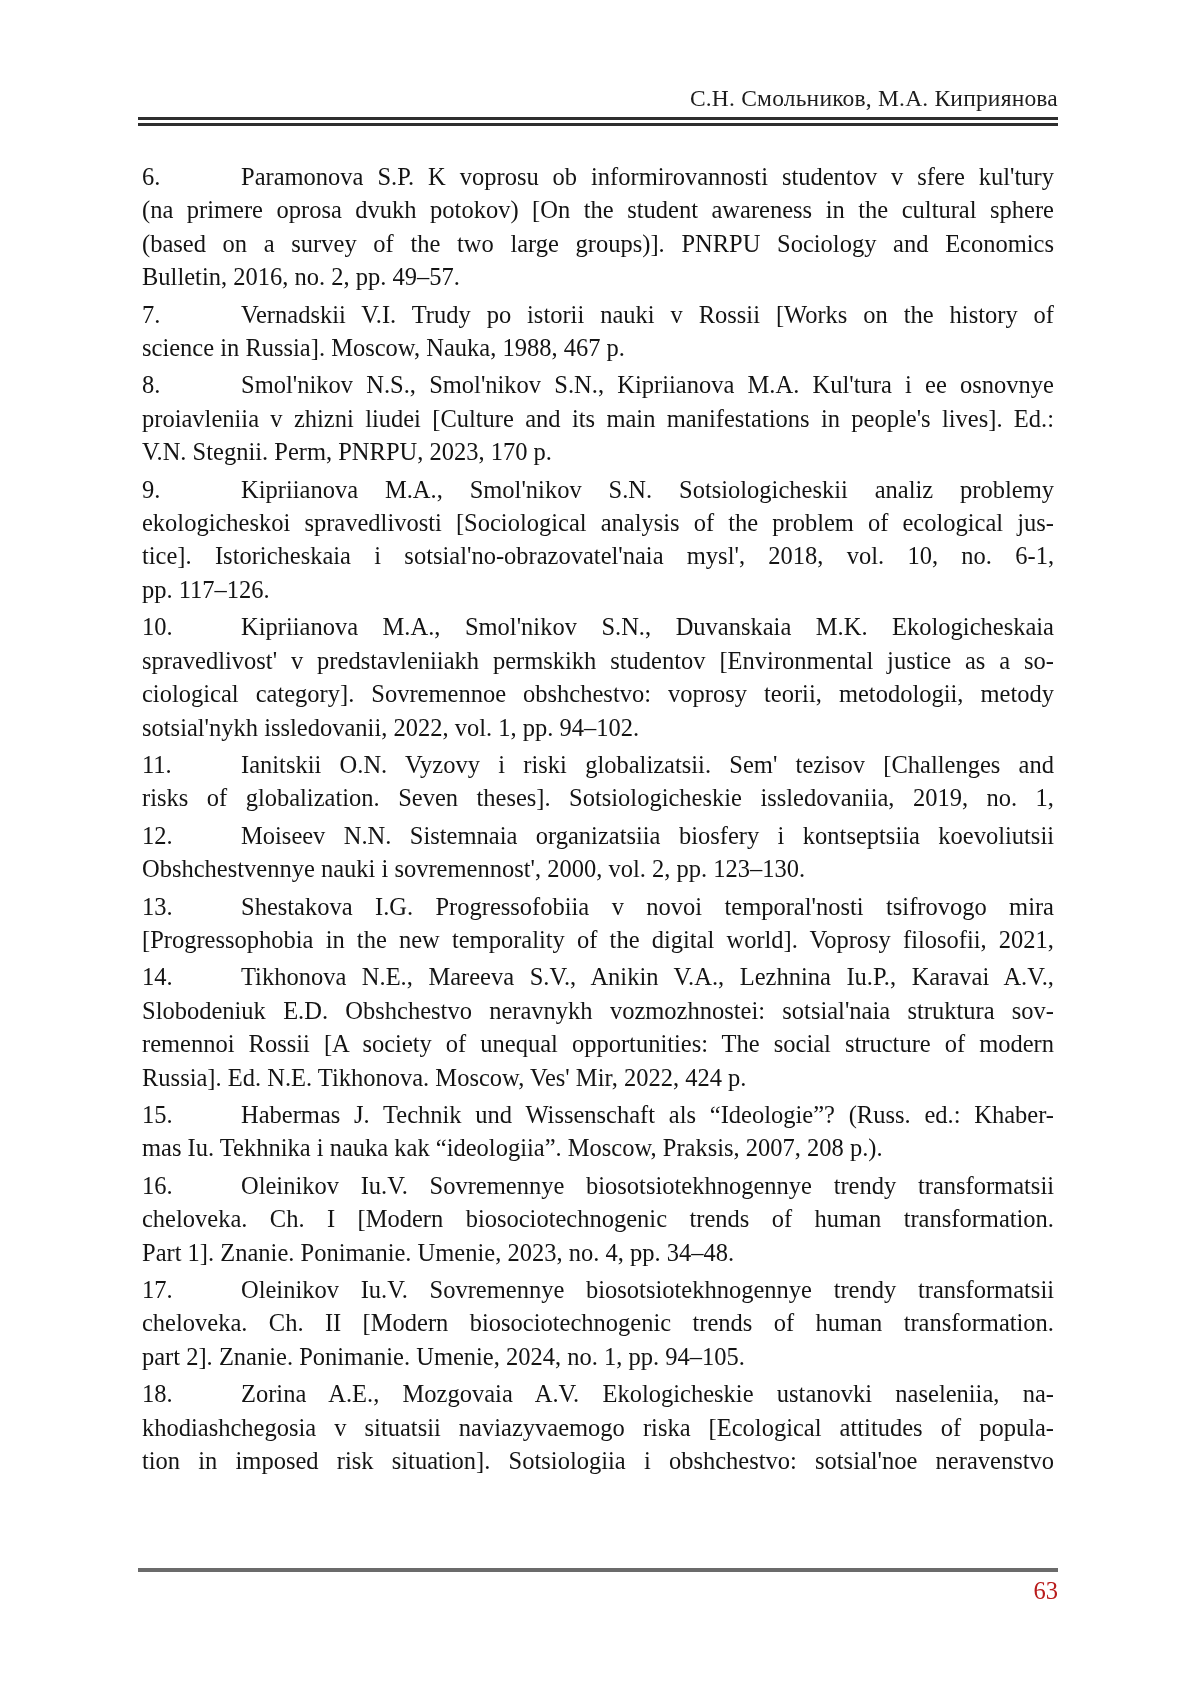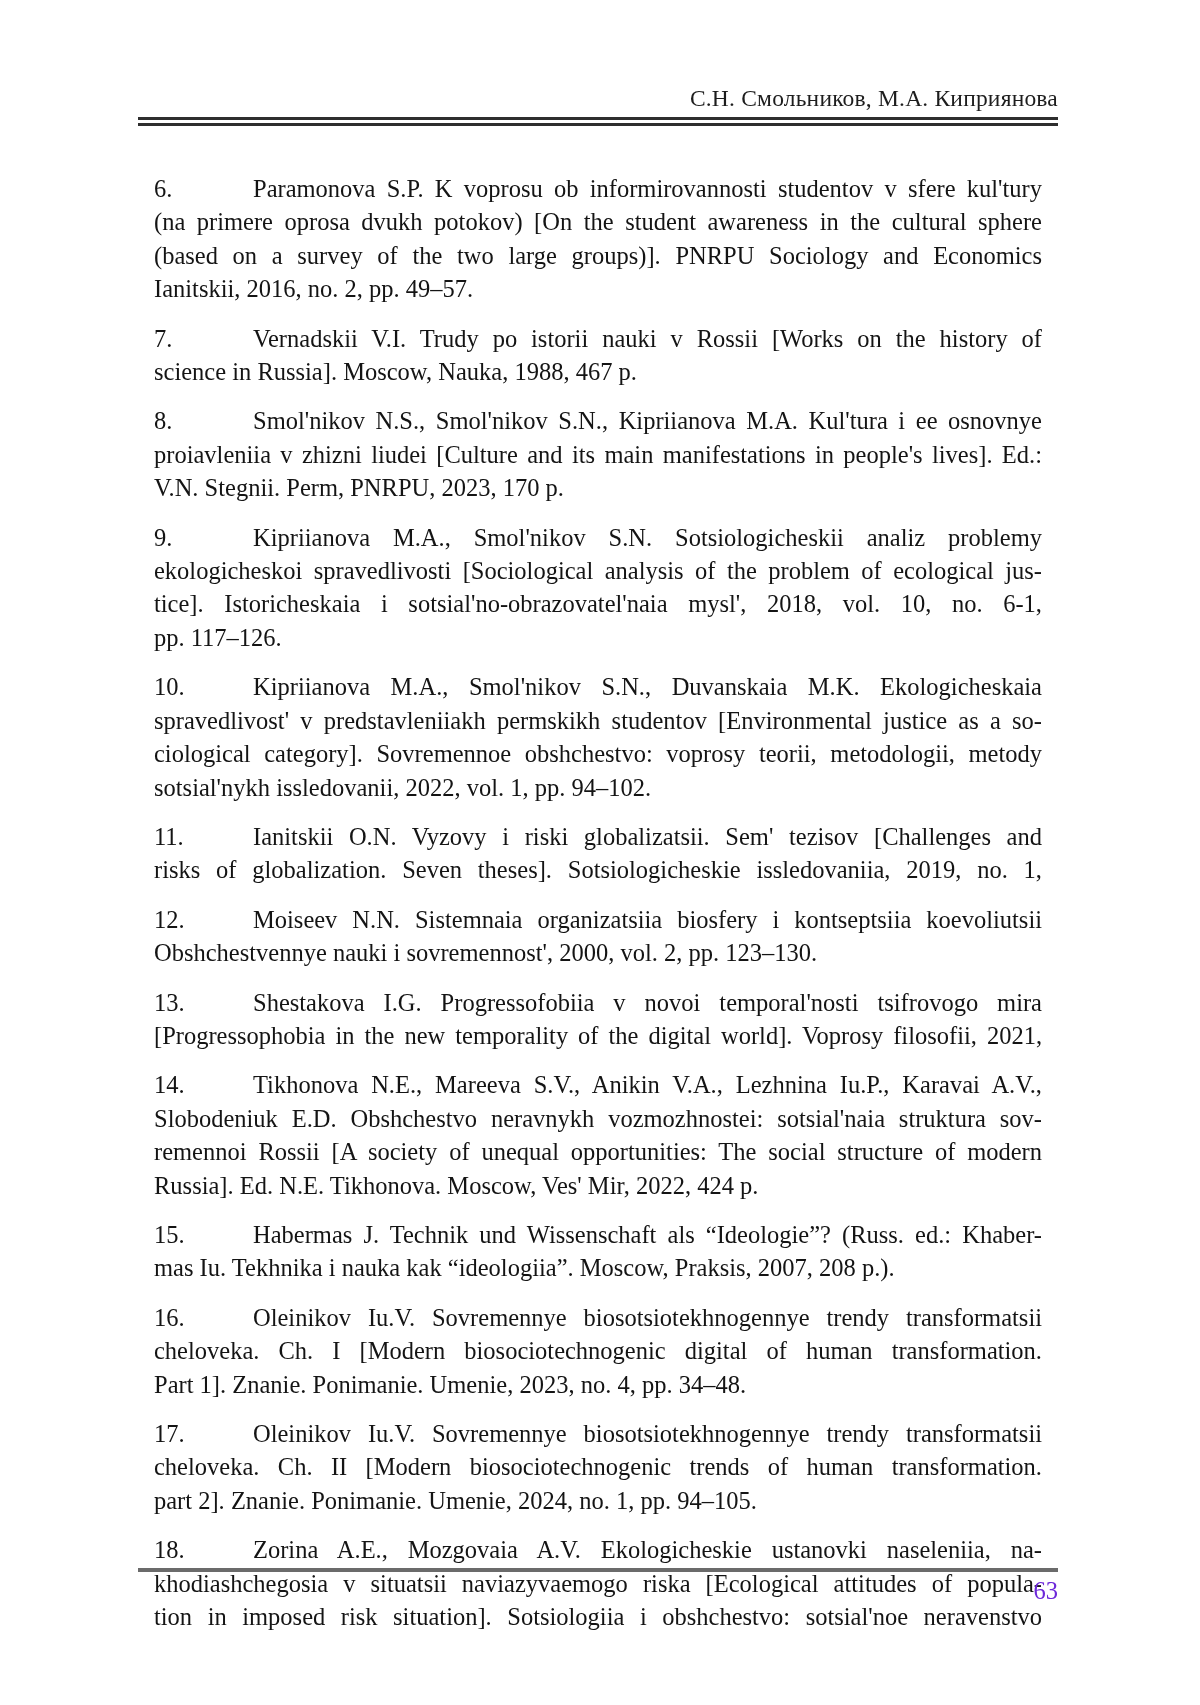--- a/index.html
+++ b/index.html
@@ -39,21 +39,21 @@
   .refs {
     position: absolute;
     top: 156px;
     left: 138px;
     width: 920px;
     font-family: "Liberation Serif", "DejaVu Serif", serif;
     font-size: 24.5px;
     line-height: 33.4px;
     color: #141414;
   }
-  .ref { margin: 16px; }
+  .ref { margin: 4px; }
   .line {
     text-align: left;
     min-height: 33.4px;
   }
   .line.j {
     text-align: justify;
     text-align-last: justify;
   }
   .refnum {
     display: inline-block;
@@ -73,36 +73,36 @@
     background: #6b6b6b;
   }
   .page-number {
     position: absolute;
     top: 1577px;
     left: 138px;
     width: 920px;
     text-align: right;
     font-family: "Liberation Serif", "DejaVu Serif", serif;
     font-size: 24.5px;
-    color: #6d28d9;
+    color: #b91c1c;
   }
 </style>
 </head>
 <body>
 
 <div class="page">
   <div class="running-head">С.Н. Смольников, М.А. Киприянова</div>
   <div class="header-rule"></div>
 
   <div class="refs" id="refs">
       <div class="ref">
         <div class="line j"><span class="refnum">6.</span><span>Paramonova S.P. K voprosu ob informirovannosti studentov v sfere kul'tury</span></div>
         <div class="line j"><span>(na primere oprosa dvukh potokov) [On the student awareness in the cultural sphere</span></div>
         <div class="line j"><span>(based on a survey of the two large groups)]. </span><span class="it">PNRPU Sociology and Economics</span></div>
-        <div class="line"><span class="it">Ianitskii</span><span>, 2016, no. 2, pp. 49–57.</span></div>
+        <div class="line"><span class="it">Bulletin</span><span>, 2016, no. 2, pp. 49–57.</span></div>
       </div>
       <div class="ref">
         <div class="line j"><span class="refnum">7.</span><span>Vernadskii V.I. Trudy po istorii nauki v Rossii [Works on the history of</span></div>
         <div class="line"><span>science in Russia]. Moscow, Nauka, 1988, 467 p.</span></div>
       </div>
       <div class="ref">
         <div class="line j"><span class="refnum">8.</span><span>Smol'nikov N.S., Smol'nikov S.N., Kipriianova M.A. Kul'tura i ee osnovnye</span></div>
         <div class="line j"><span>proiavleniia v zhizni liudei [Culture and its main manifestations in people's lives]. Ed.:</span></div>
         <div class="line"><span>V.N. Stegnii. Perm, PNRPU, 2023, 170 p.</span></div>
       </div>
@@ -135,21 +135,21 @@
         <div class="line j"><span>Slobodeniuk E.D. Obshchestvo neravnykh vozmozhnostei: sotsial'naia struktura sov-</span></div>
         <div class="line j"><span>remennoi Rossii [A society of unequal opportunities: The social structure of modern</span></div>
         <div class="line"><span>Russia]. Ed. N.E. Tikhonova. Moscow, Ves' Mir, 2022, 424 p.</span></div>
       </div>
       <div class="ref">
         <div class="line j"><span class="refnum">15.</span><span>Habermas J. Technik und Wissenschaft als “Ideologie”? (Russ. ed.: Khaber-</span></div>
         <div class="line"><span>mas Iu. Tekhnika i nauka kak “ideologiia”. Moscow, Praksis, 2007, 208 p.).</span></div>
       </div>
       <div class="ref">
         <div class="line j"><span class="refnum">16.</span><span>Oleinikov Iu.V. Sovremennye biosotsiotekhnogennye trendy transformatsii</span></div>
-        <div class="line j"><span>cheloveka. Ch. I [Modern biosociotechnogenic digital of human transformation.</span></div>
+        <div class="line j"><span>cheloveka. Ch. I [Modern biosociotechnogenic trends of human transformation.</span></div>
         <div class="line"><span>Part 1]. </span><span class="it">Znanie. Ponimanie. Umenie</span><span>, 2023, no. 4, pp. 34–48.</span></div>
       </div>
       <div class="ref">
         <div class="line j"><span class="refnum">17.</span><span>Oleinikov Iu.V. Sovremennye biosotsiotekhnogennye trendy transformatsii</span></div>
         <div class="line j"><span>cheloveka. Ch. II [Modern biosociotechnogenic trends of human transformation.</span></div>
         <div class="line"><span>part 2]. </span><span class="it">Znanie. Ponimanie. Umenie</span><span>, 2024, no. 1, pp. 94–105.</span></div>
       </div>
       <div class="ref">
         <div class="line j"><span class="refnum">18.</span><span>Zorina A.E., Mozgovaia A.V. Ekologicheskie ustanovki naseleniia, na-</span></div>
         <div class="line j"><span>khodiashchegosia v situatsii naviazyvaemogo riska [Ecological attitudes of popula-</span></div>

